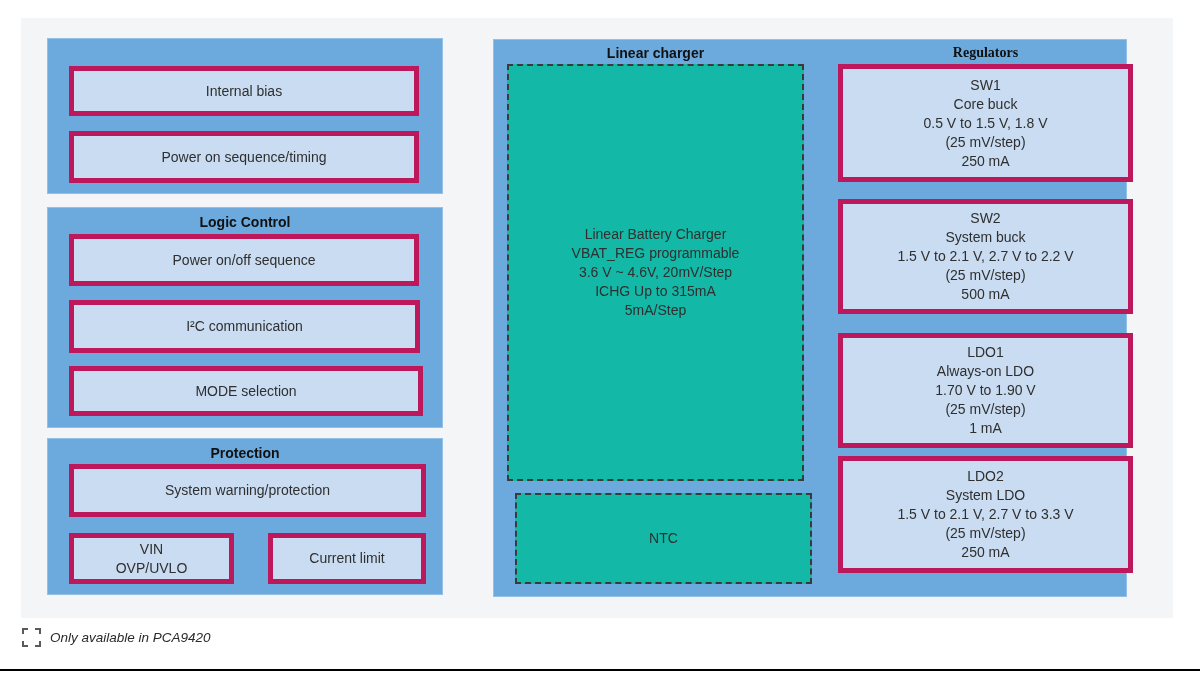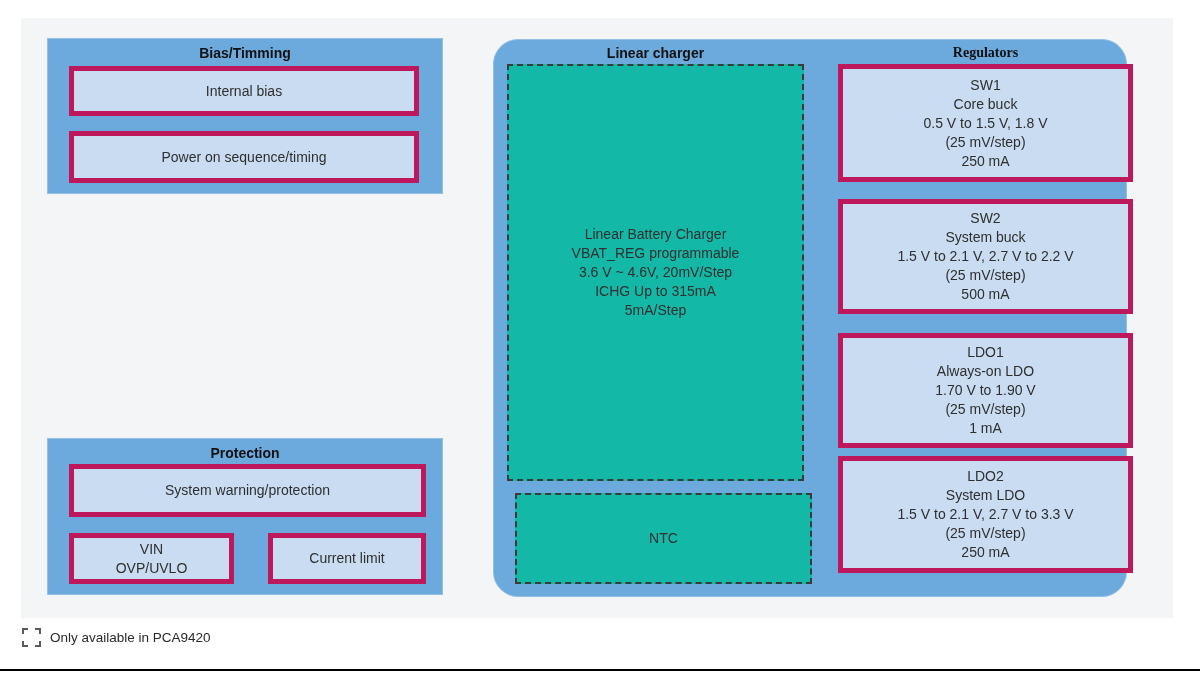--- a/index.html
+++ b/index.html
@@ -40,54 +40,65 @@
   #logic-item-0 { left:21px; top:26px;  width:350px; height:52px; }
   #logic-item-1 { left:21px; top:92px;  width:351px; height:53px; }
   #logic-item-2 { left:21px; top:158px; width:354px; height:50px; }
 
   
   #prot-item-0 { left:21px;  top:25px; width:357px; height:53px; }
   #prot-item-1 { left:21px;  top:94px; width:165px; height:51px; }
   #prot-item-2 { left:220px; top:94px; width:158px; height:51px; }
 
   
-  #block-charger-reg { left:472px; top:21px; width:634px; height:558px;border-radius:25px; }
+  #block-charger-reg { left:472px; top:21px; width:634px; height:558px; }
   #charger-title    { left:13px;  width:297px; }
   #regulators-title { left:344px; width:295px;font-family:Liberation Serif, serif; }
   #charger-main-box { left:13px; top:24px;  width:297px; height:417px; }
   #ntc-box          { left:13px; top:453px; width:297px; height:91px;margin-left:8px;  }
   #reg-box-0 { left:344px; top:24px;  width:295px; height:118px; }
   #reg-box-1 { left:344px; top:159px; width:295px; height:115px; }
   #reg-box-2 { left:344px; top:293px; width:295px; height:115px; }
   #reg-box-3 { left:344px; top:416px; width:295px; height:117px; }
 
   
-  .legend { position:absolute; left:22px; top:628px; display:flex; align-items:center; }
+  .legend { position:absolute; left:22px; top:628px; display:flex; align-items:center;font-style:italic; }
   .legend-icon { width:19px; height:19px; border:2px dashed #5a5a5a; background:#fff;
     margin-right:9px; }
   .legend-label { font-size:13.5px; color:#2a2a2a; }
 
   .bottom-rule { position:absolute; left:0; top:669px; width:1200px; height:2px;
     background:#000; }
 </style>
 </head>
 <body>
 
 <div class="panel">
 
   <div class="blue-block" id="block-bias">
-    <div class="block-title">Bias/Timming</div>
     <div class="fn-box" id="bias-item-0">
       <span class="lines">Internal bias</span>
     </div>
     <div class="fn-box" id="bias-item-1">
       <span class="lines">Power on sequence/timing</span>
     </div>
   </div>
 
+  <div class="blue-block" id="block-logic">
+    <div class="block-title">Logic Control</div>
+    <div class="fn-box" id="logic-item-0">
+      <span class="lines">Power on/off sequence</span>
+    </div>
+    <div class="fn-box" id="logic-item-1">
+      <span class="lines">I²C communication</span>
+    </div>
+    <div class="fn-box" id="logic-item-2">
+      <span class="lines">MODE selection</span>
+    </div>
+  </div>
 
   <div class="blue-block" id="block-protection">
     <div class="block-title">Protection</div>
     <div class="fn-box" id="prot-item-0">
       <span class="lines">System warning/protection</span>
     </div>
     <div class="fn-box" id="prot-item-1">
       <span class="lines">VIN
 OVP/UVLO</span>
     </div>

